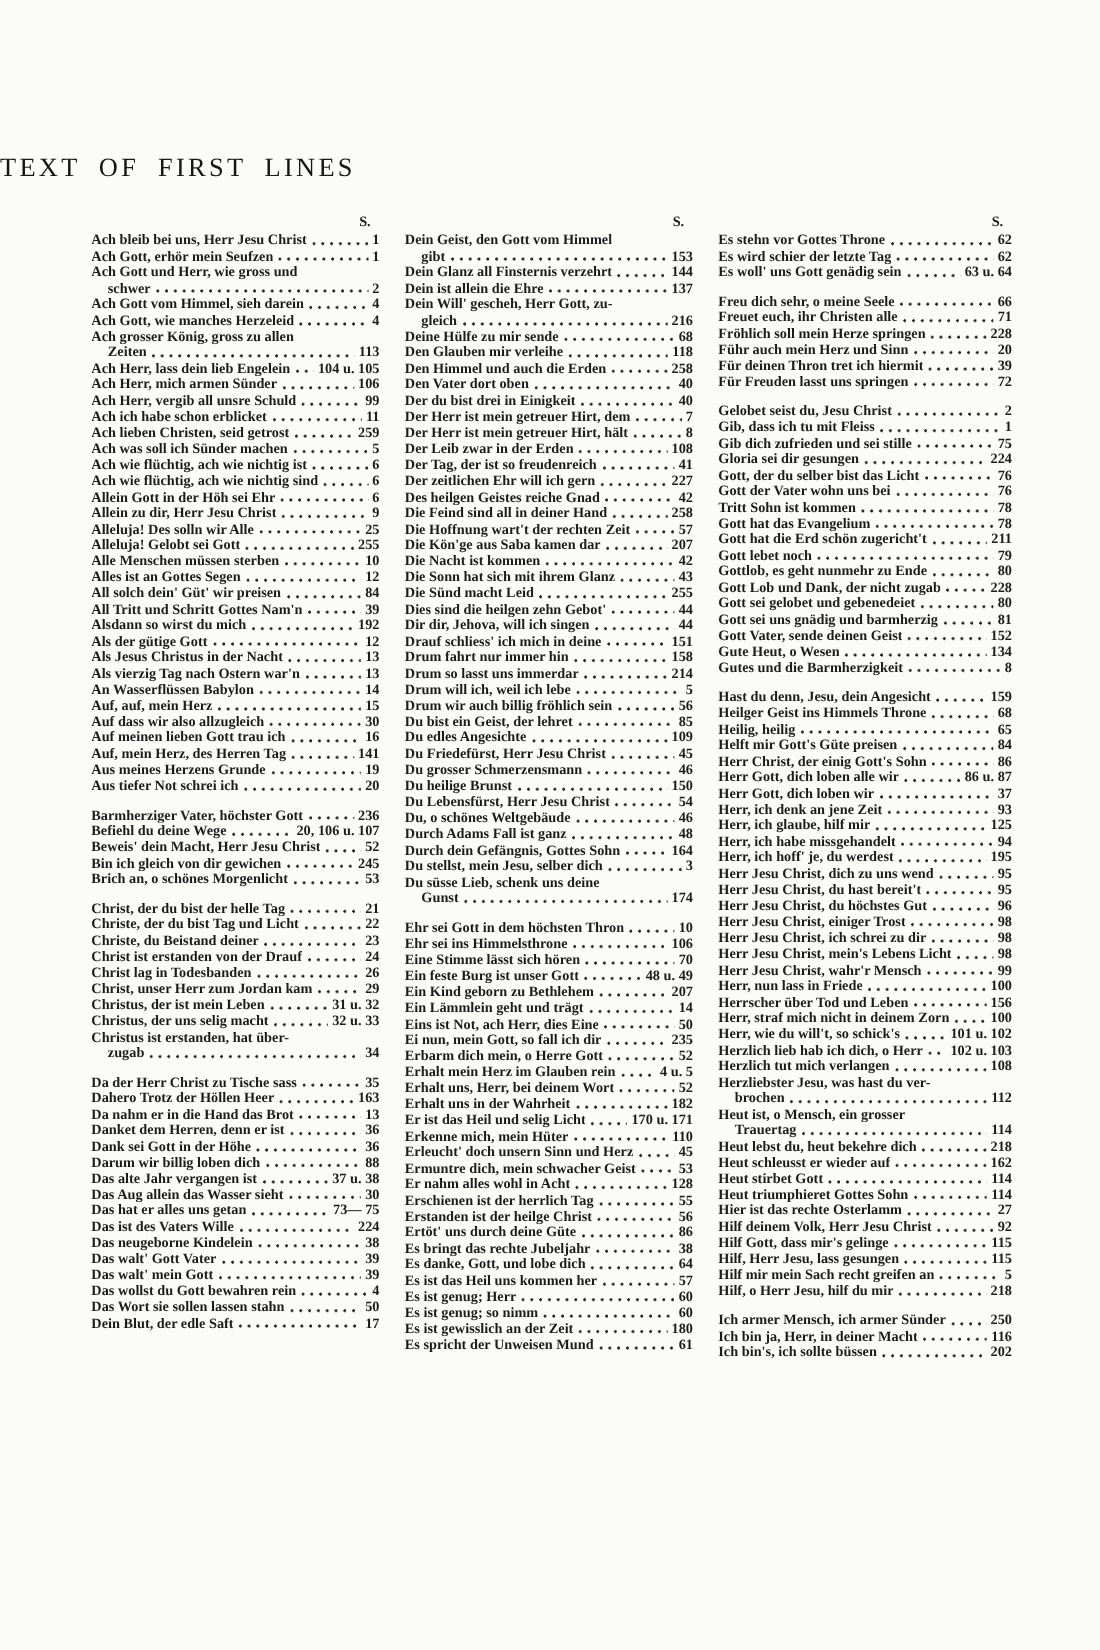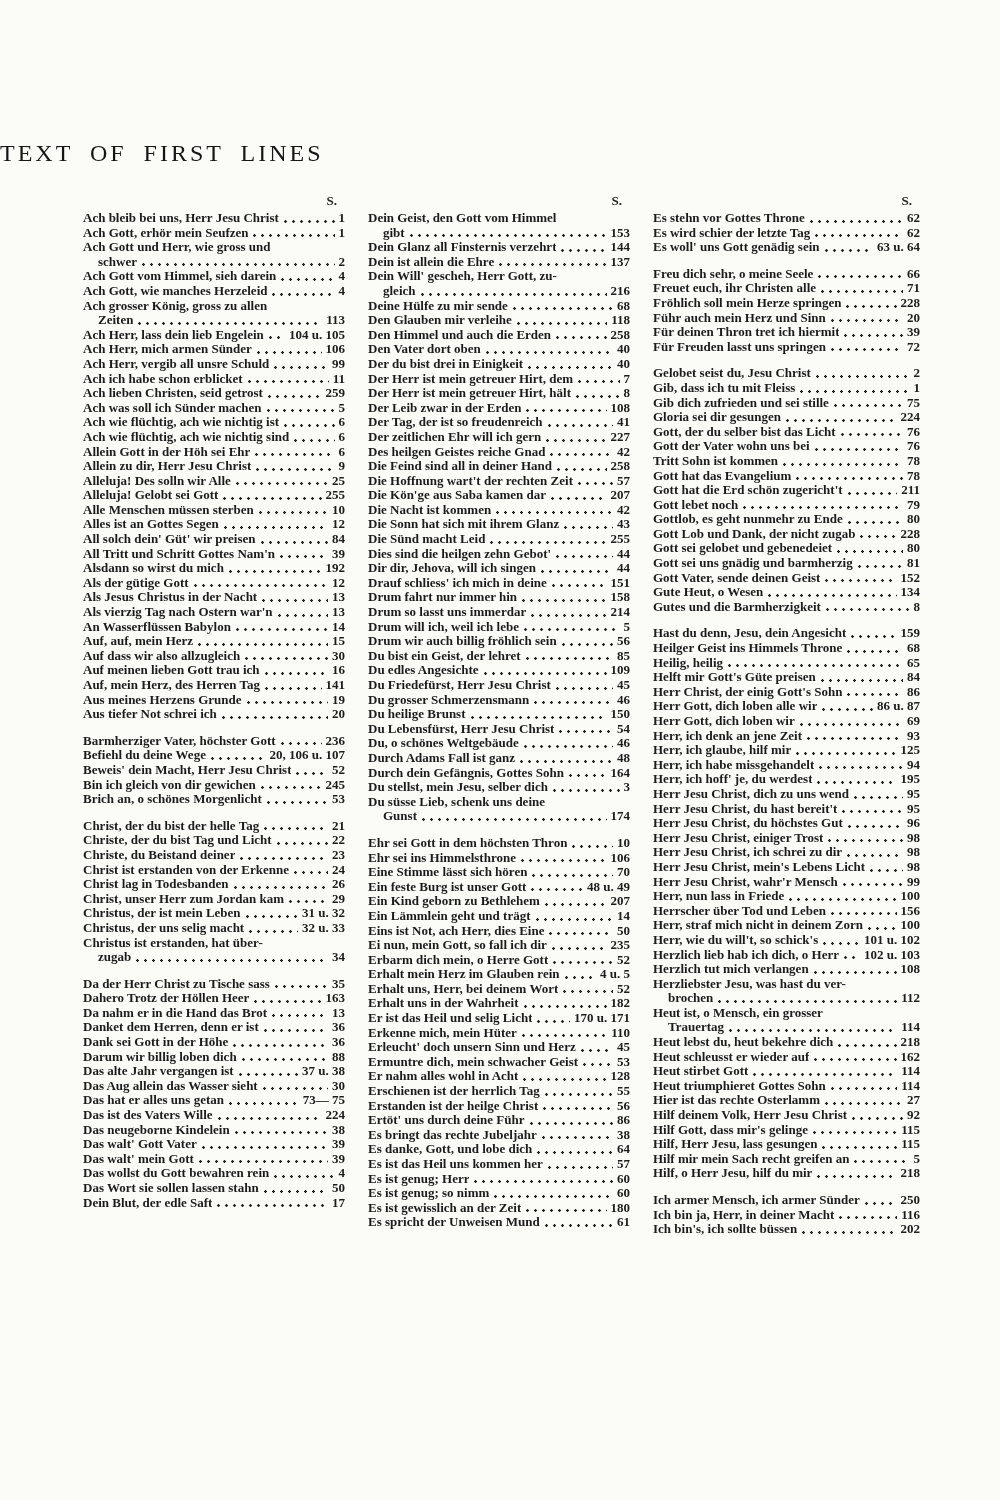--- a/index.html
+++ b/index.html
@@ -279,21 +279,21 @@
             <span class="txt">Christe, der du bist Tag und Licht</span>
             <span class="leader"></span>
             <span class="pg">22</span>
           </div>
           <div class="row">
             <span class="txt">Christe, du Beistand deiner</span>
             <span class="leader"></span>
             <span class="pg">23</span>
           </div>
           <div class="row">
-            <span class="txt">Christ ist erstanden von der Erkenne</span>
+            <span class="txt">Christ ist erstanden von der Drauf</span>
             <span class="leader"></span>
             <span class="pg">24</span>
           </div>
           <div class="row">
             <span class="txt">Christ lag in Todesbanden</span>
             <span class="leader"></span>
             <span class="pg">26</span>
           </div>
           <div class="row">
             <span class="txt">Christ, unser Herr zum Jordan kam</span>
@@ -700,21 +700,21 @@
             <span class="txt">Erschienen ist der herrlich Tag</span>
             <span class="leader"></span>
             <span class="pg">55</span>
           </div>
           <div class="row">
             <span class="txt">Erstanden ist der heilge Christ</span>
             <span class="leader"></span>
             <span class="pg">56</span>
           </div>
           <div class="row">
-            <span class="txt">Ertöt' uns durch deine Führ</span>
+            <span class="txt">Ertöt' uns durch deine Güte</span>
             <span class="leader"></span>
             <span class="pg">86</span>
           </div>
           <div class="row">
             <span class="txt">Es bringt das rechte Jubeljahr</span>
             <span class="leader"></span>
             <span class="pg">38</span>
           </div>
           <div class="row">
             <span class="txt">Es danke, Gott, und lobe dich</span>
@@ -913,21 +913,21 @@
             <span class="pg">86</span>
           </div>
           <div class="row">
             <span class="txt">Herr Gott, dich loben alle wir</span>
             <span class="leader"></span>
             <span class="pg">86 u. 87</span>
           </div>
           <div class="row">
             <span class="txt">Herr Gott, dich loben wir</span>
             <span class="leader"></span>
-            <span class="pg">69</span>
+            <span class="pg">37</span>
           </div>
           <div class="row">
             <span class="txt">Herr, ich denk an jene Zeit</span>
             <span class="leader"></span>
             <span class="pg">93</span>
           </div>
           <div class="row">
             <span class="txt">Herr, ich glaube, hilf mir</span>
             <span class="leader"></span>
             <span class="pg">125</span>

